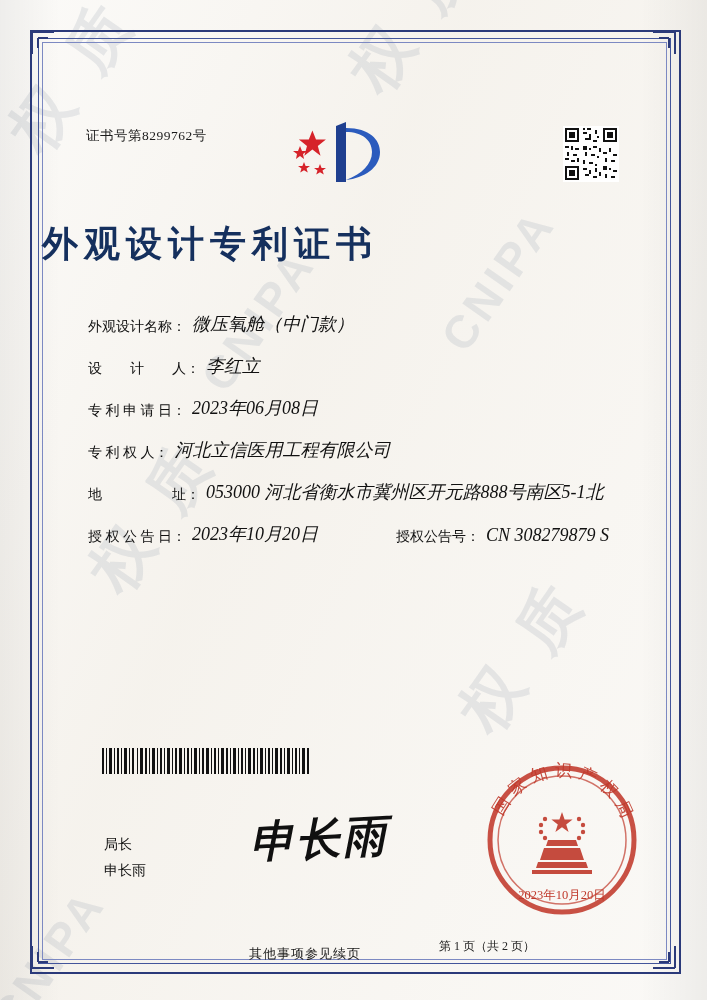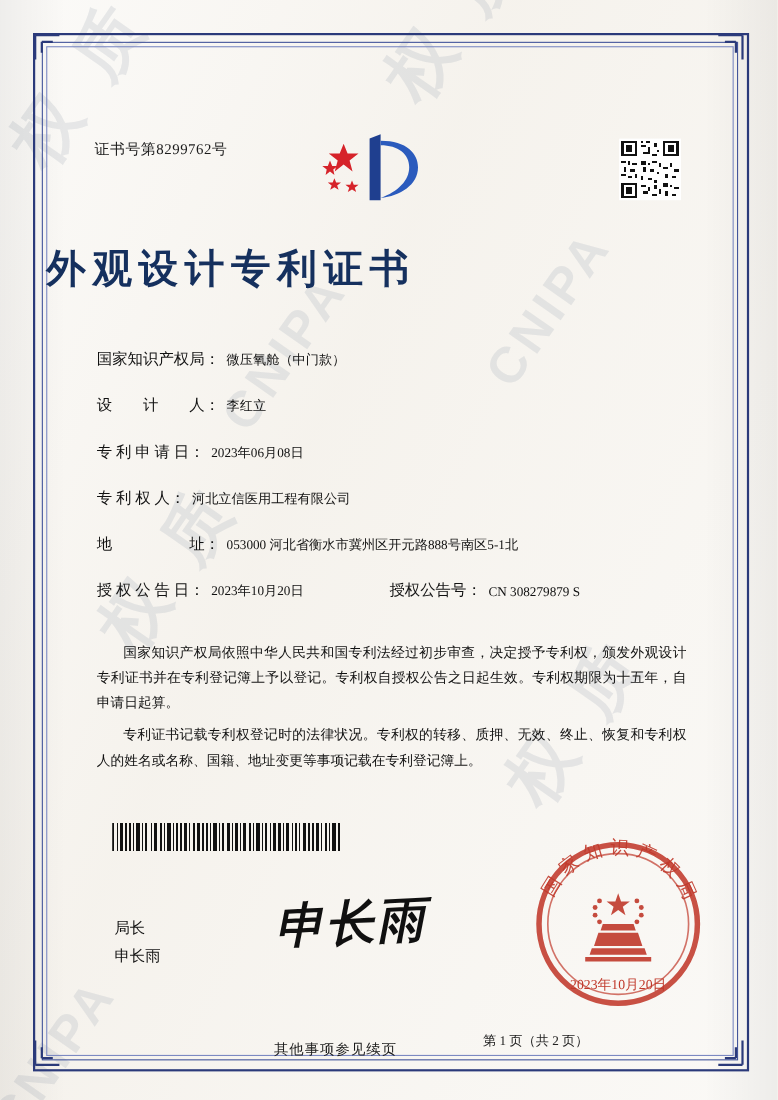--- a/index.html
+++ b/index.html
@@ -83,21 +83,21 @@
   
   .fields{position:absolute;left:46px;top:252px;width:540px;}
   .row{
     position:relative;height:42px;font-size:14px;color:#111;
     display:flex;align-items:flex-end;
   }
   .lab{
     display:inline-block;color:#111;font-size:14px;white-space:pre;
   }
   .val{
-    display:inline-block;color:#111;font-size:12px;margin-left:6px;
+    display:inline-block;color:#111;font-size:18px;margin-left:6px;font-style:italic;
   }
   .row2{display:flex;align-items:flex-end;}
   .col-right{margin-left:78px;}
 
   
   .paras{
     position:absolute;left:46px;top:540px;width:536px;
     font-size:12.5px;color:#111;line-height:23px;text-align:justify;
   }
   .paras p{margin:0 0 6px 0;text-indent:24px;}
@@ -244,21 +244,21 @@
           <rect x="21" y="24" width="1" height="2"></rect>
             <rect x="24" y="25" width="2" height="1"></rect>
         </g>
       </svg>
     </div>
 
     <div class="title">外观设计专利证书</div>
 
     <div class="fields">
       <div class="row">
-        <span class="lab">国家知识产权局：</span>
+        <span class="lab">外观设计名称：</span>
         <span class="val">微压氧舱（中门款）</span>
       </div>
       <div class="row">
         <span class="lab">设　　计　　人：</span>
         <span class="val">李红立</span>
       </div>
       <div class="row">
         <span class="lab">专 利 申 请 日：</span>
         <span class="val">2023年06月08日</span>
       </div>
@@ -271,24 +271,20 @@
         <span class="val">053000 河北省衡水市冀州区开元路888号南区5-1北</span>
       </div>
       <div class="row row2">
         <span class="lab">授 权 公 告 日：</span>
         <span class="val">2023年10月20日</span>
         <span class="lab col-right">授权公告号：</span>
         <span class="val">CN 308279879 S</span>
       </div>
     </div>
 
-    <div class="paras">
-      <p>国家知识产权局依照中华人民共和国专利法经过初步审查，决定授予专利权，颁发外观设计专利证书并在专利登记簿上予以登记。专利权自授权公告之日起生效。专利权期限为十五年，自申请日起算。</p>
-      <p>专利证书记载专利权登记时的法律状况。专利权的转移、质押、无效、终止、恢复和专利权人的姓名或名称、国籍、地址变更等事项记载在专利登记簿上。</p>
-    </div>
 
     <div class="barcode">
       <svg width="208" height="26" viewBox="0 0 208 26" shape-rendering="crispEdges">
         <g fill="#111">
           <rect x="0" y="0" width="2" height="26"></rect>
             <rect x="4" y="0" width="1" height="26"></rect>
             <rect x="7" y="0" width="3" height="26"></rect>
           <rect x="12" y="0" width="1" height="26"></rect>
             <rect x="15" y="0" width="2" height="26"></rect>
             <rect x="19" y="0" width="1" height="26"></rect>

